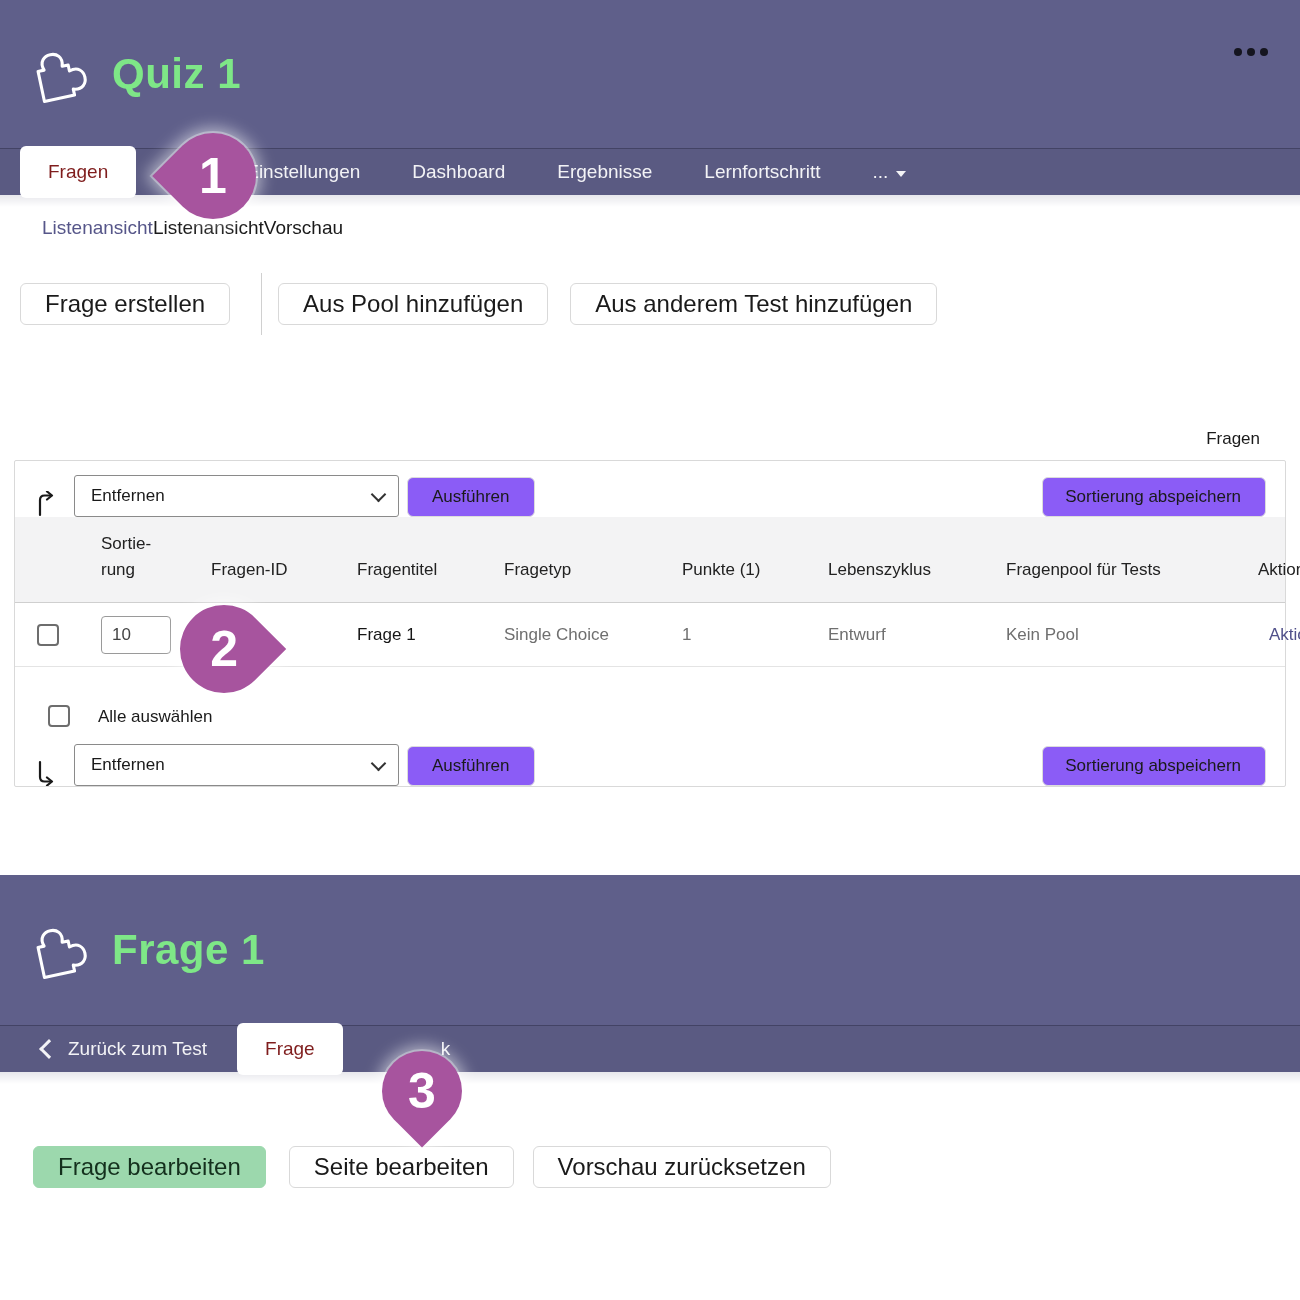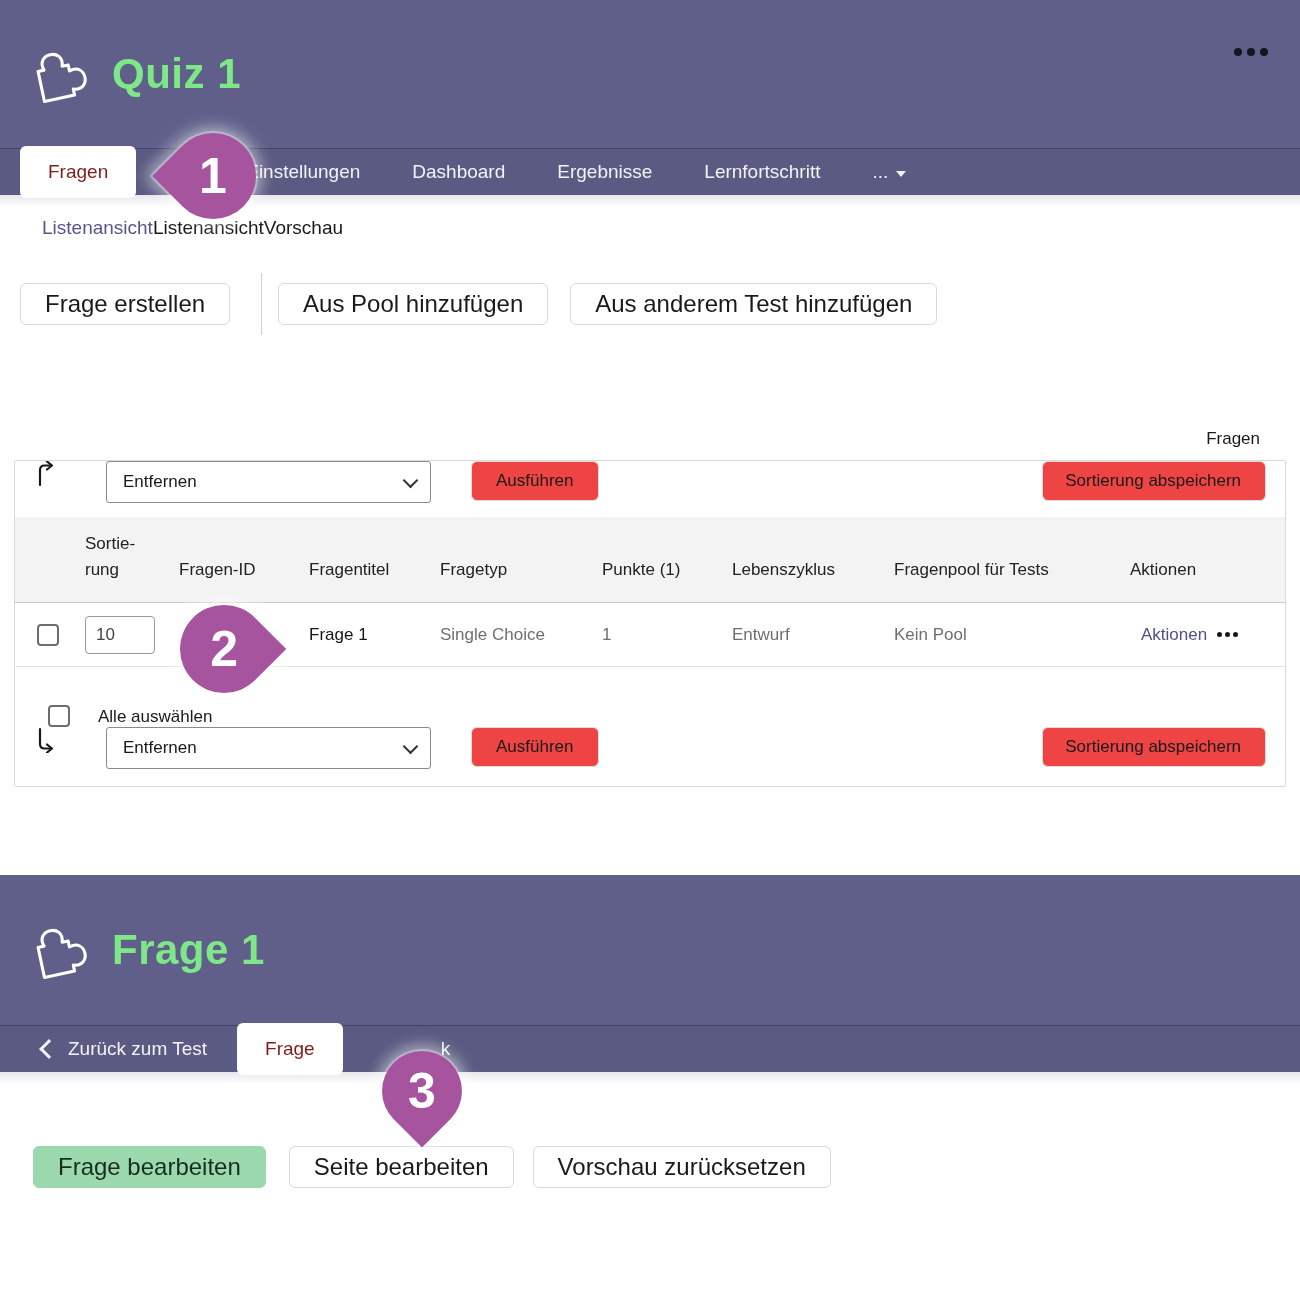--- a/index.html
+++ b/index.html
@@ -37,33 +37,33 @@
        font-size:24px;color:#1a1a1a;display:inline-flex;align-items:center;white-space:nowrap;cursor:pointer;
        font-family:"Liberation Sans",sans-serif;}
   .vdiv{width:1px;background:#d0d0d0;align-self:stretch;margin:-10px 16px -10px 31px;}
   .gap22{margin-left:22px;}
 
   .spalten-row{margin-top:104px;height:24px;text-align:right;padding-right:40px;font-size:17px;}
   .spalten{cursor:pointer;}
 
   
   .tablebox{margin:7px 14px 0 14px;border:1px solid #d9d9d9;border-radius:2px;background:#fff;}
-  .toolbar{height:56px;display:flex;align-items:flex-start;padding:0 19px;gap:32px;}
+  .toolbar{height:56px;display:flex;align-items:flex-end;padding:0 19px;}
   .toolbar.bottom{height:59px;}
   .arrow-ic{width:24px;display:flex;justify-content:center;}
   .sel{width:293px;height:40px;border:1px solid #8a8a8a;border-radius:3px;background:#fff;margin-left:16px;
        display:flex;align-items:center;justify-content:space-between;padding:0 14px 0 16px;font-size:17px;cursor:pointer;}
   .selchev{width:9px;height:9px;border-left:2px solid #333;border-bottom:2px solid #333;
            transform:rotate(-45deg);margin-bottom:4px;}
-  .btn-sm{height:40px;padding:0 24px;background:#ef4444;border:1px solid #dcdcdc;border-radius:6px;
+  .btn-sm{height:40px;padding:0 24px;background:#8b5cf6;border:1px solid #dcdcdc;border-radius:6px;
           font-size:17px;display:inline-flex;align-items:center;cursor:pointer;white-space:nowrap;
           font-family:"Liberation Sans",sans-serif;color:#1a1a1a;}
   .ml8{margin-left:8px;} .mla{margin-left:auto;padding-left:22px;}
 
-  .tgrid{display:grid;grid-template-columns:68px 94px 130px 131px 162px 130px 162px 236px 1fr;}
+  .tgrid{display:grid;grid-template-columns:68px 94px 130px 131px 162px 130px 162px 236px 1fr;gap:16px;}
   .thead{background:#f3f3f4;border-bottom:1px solid #cfcfcf;align-items:end;
          padding:14px 0 20px 0;font-size:17px;color:#222;line-height:1.5;}
   .th{padding-left:2px;} .th-sort{width:70px;}
   .trow{align-items:center;height:63px;border-bottom:1px solid #e4e4e4;font-size:17px;}
   .cell{padding-left:2px;} .muted{color:#6f6f6f;}
   .cb{width:18px;height:18px;border:2px solid #6d6d6d;border-radius:4px;background:#fff;cursor:pointer;}
   .cb-cell{padding-left:22px;}
   .sortin{width:70px;height:38px;border:1px solid #9a9a9a;border-radius:4px;font-size:17px;color:#444;
           padding:0 0 0 10px;box-sizing:border-box;font-family:"Liberation Sans",sans-serif;}
   .row-title{color:#161616;cursor:pointer;}

